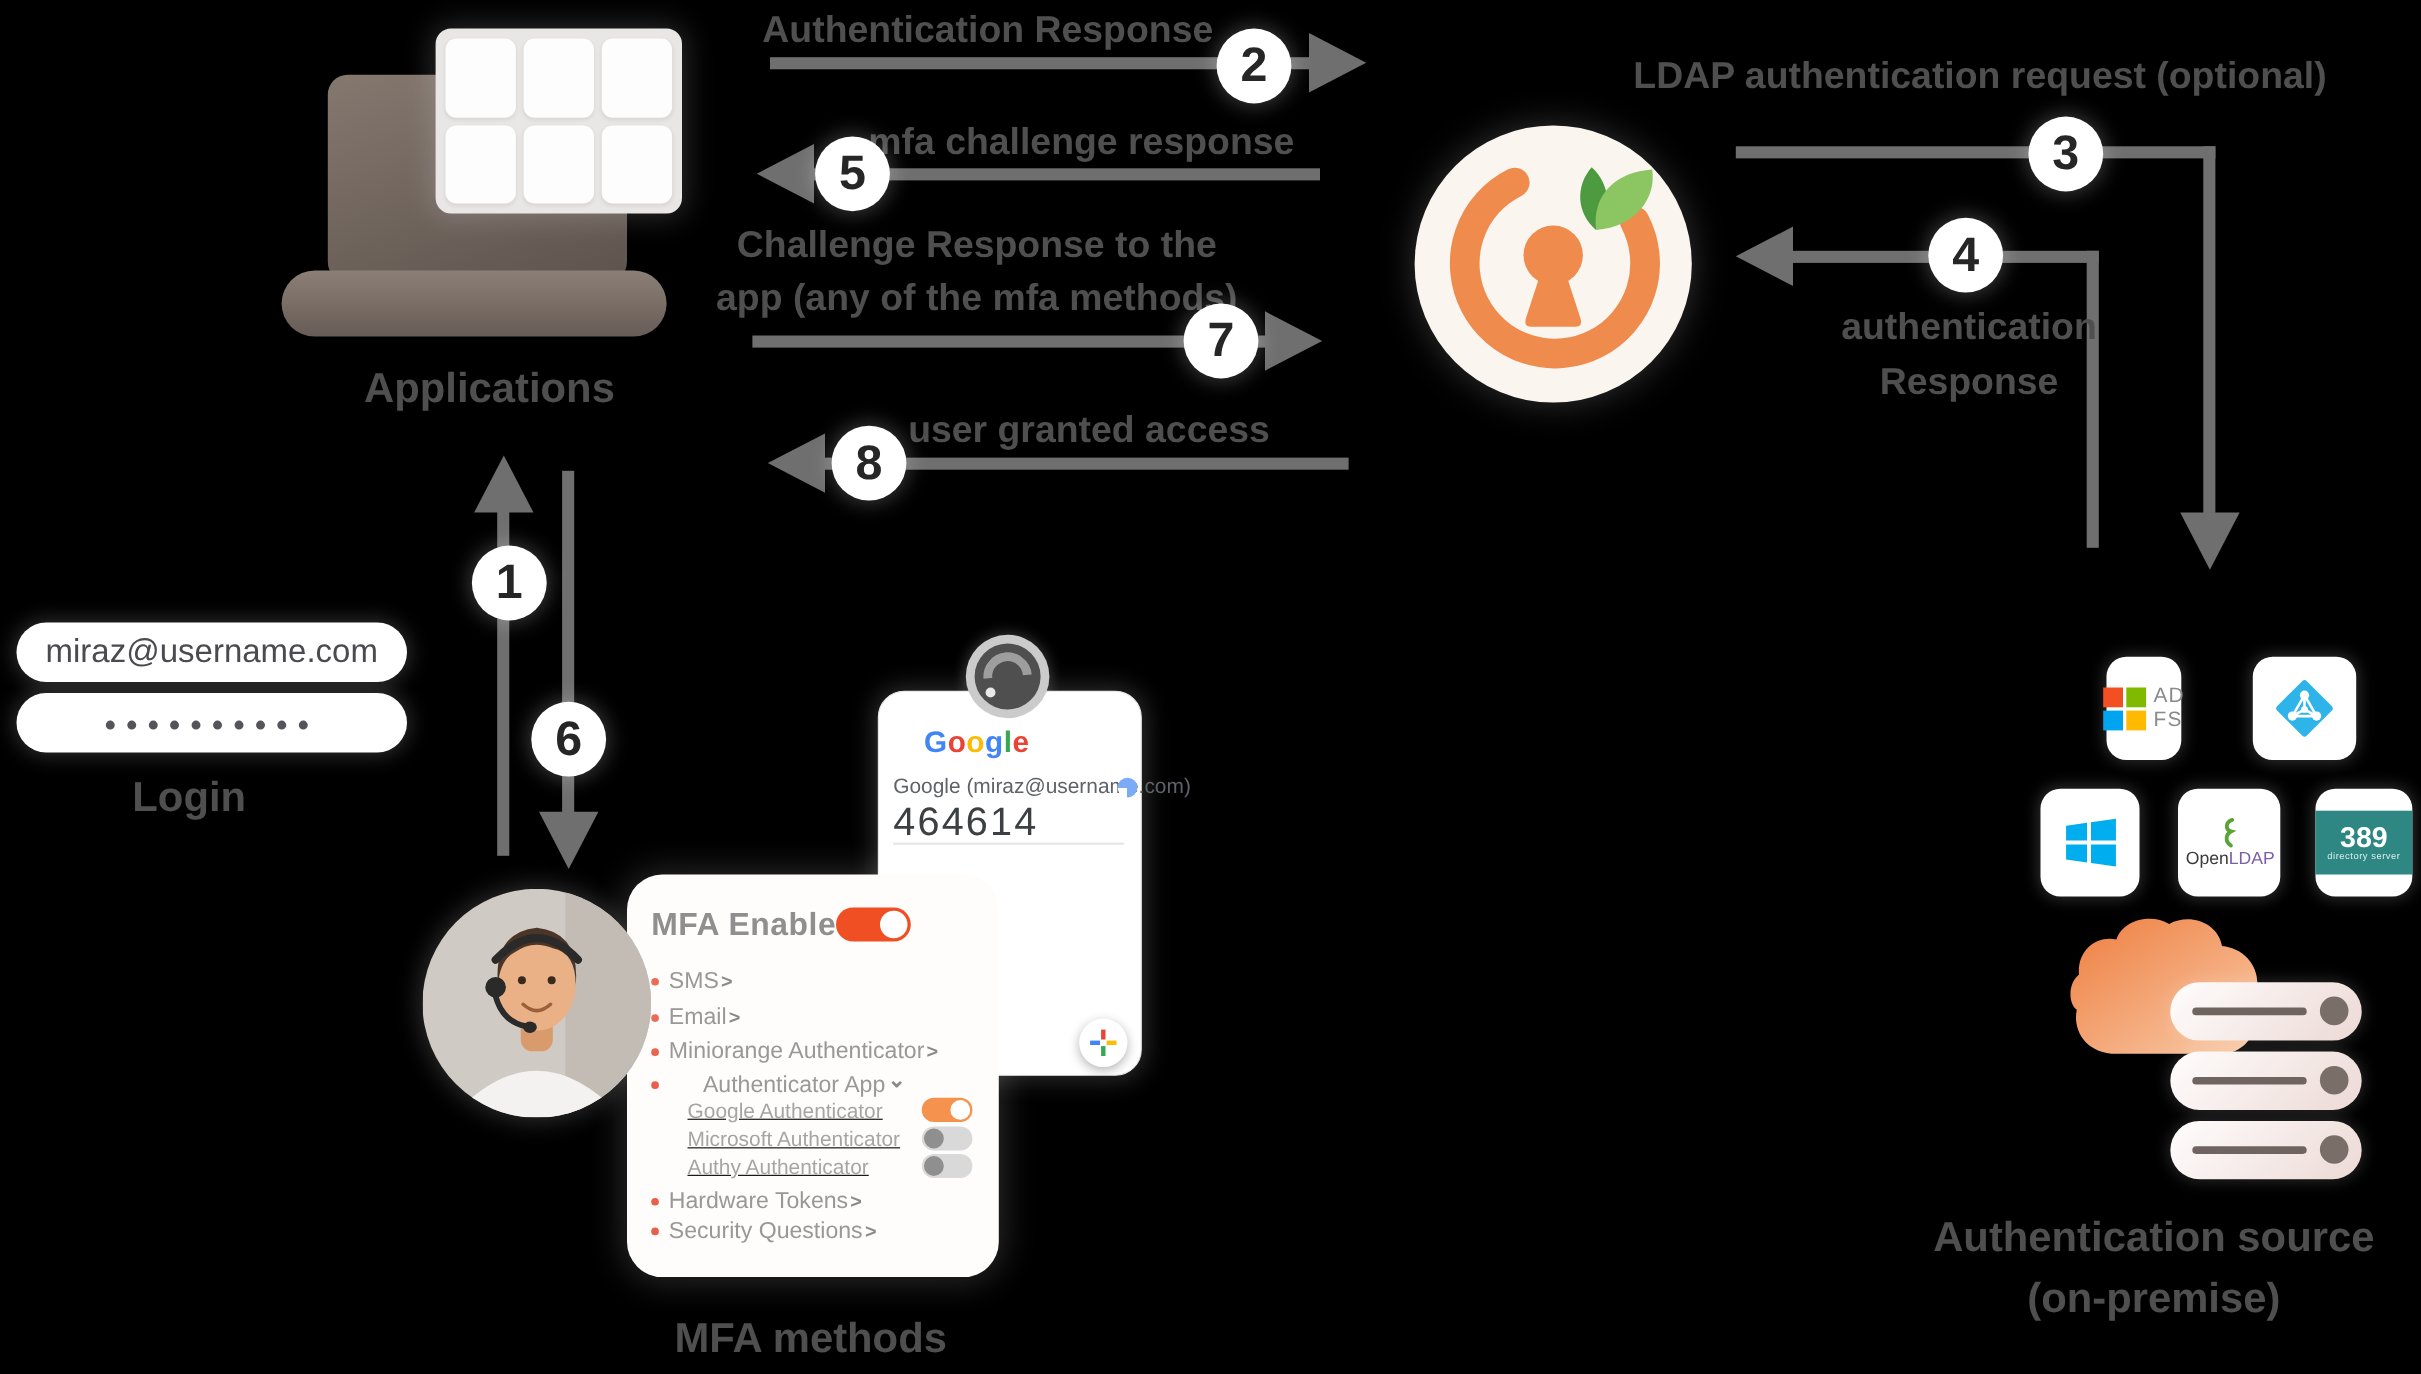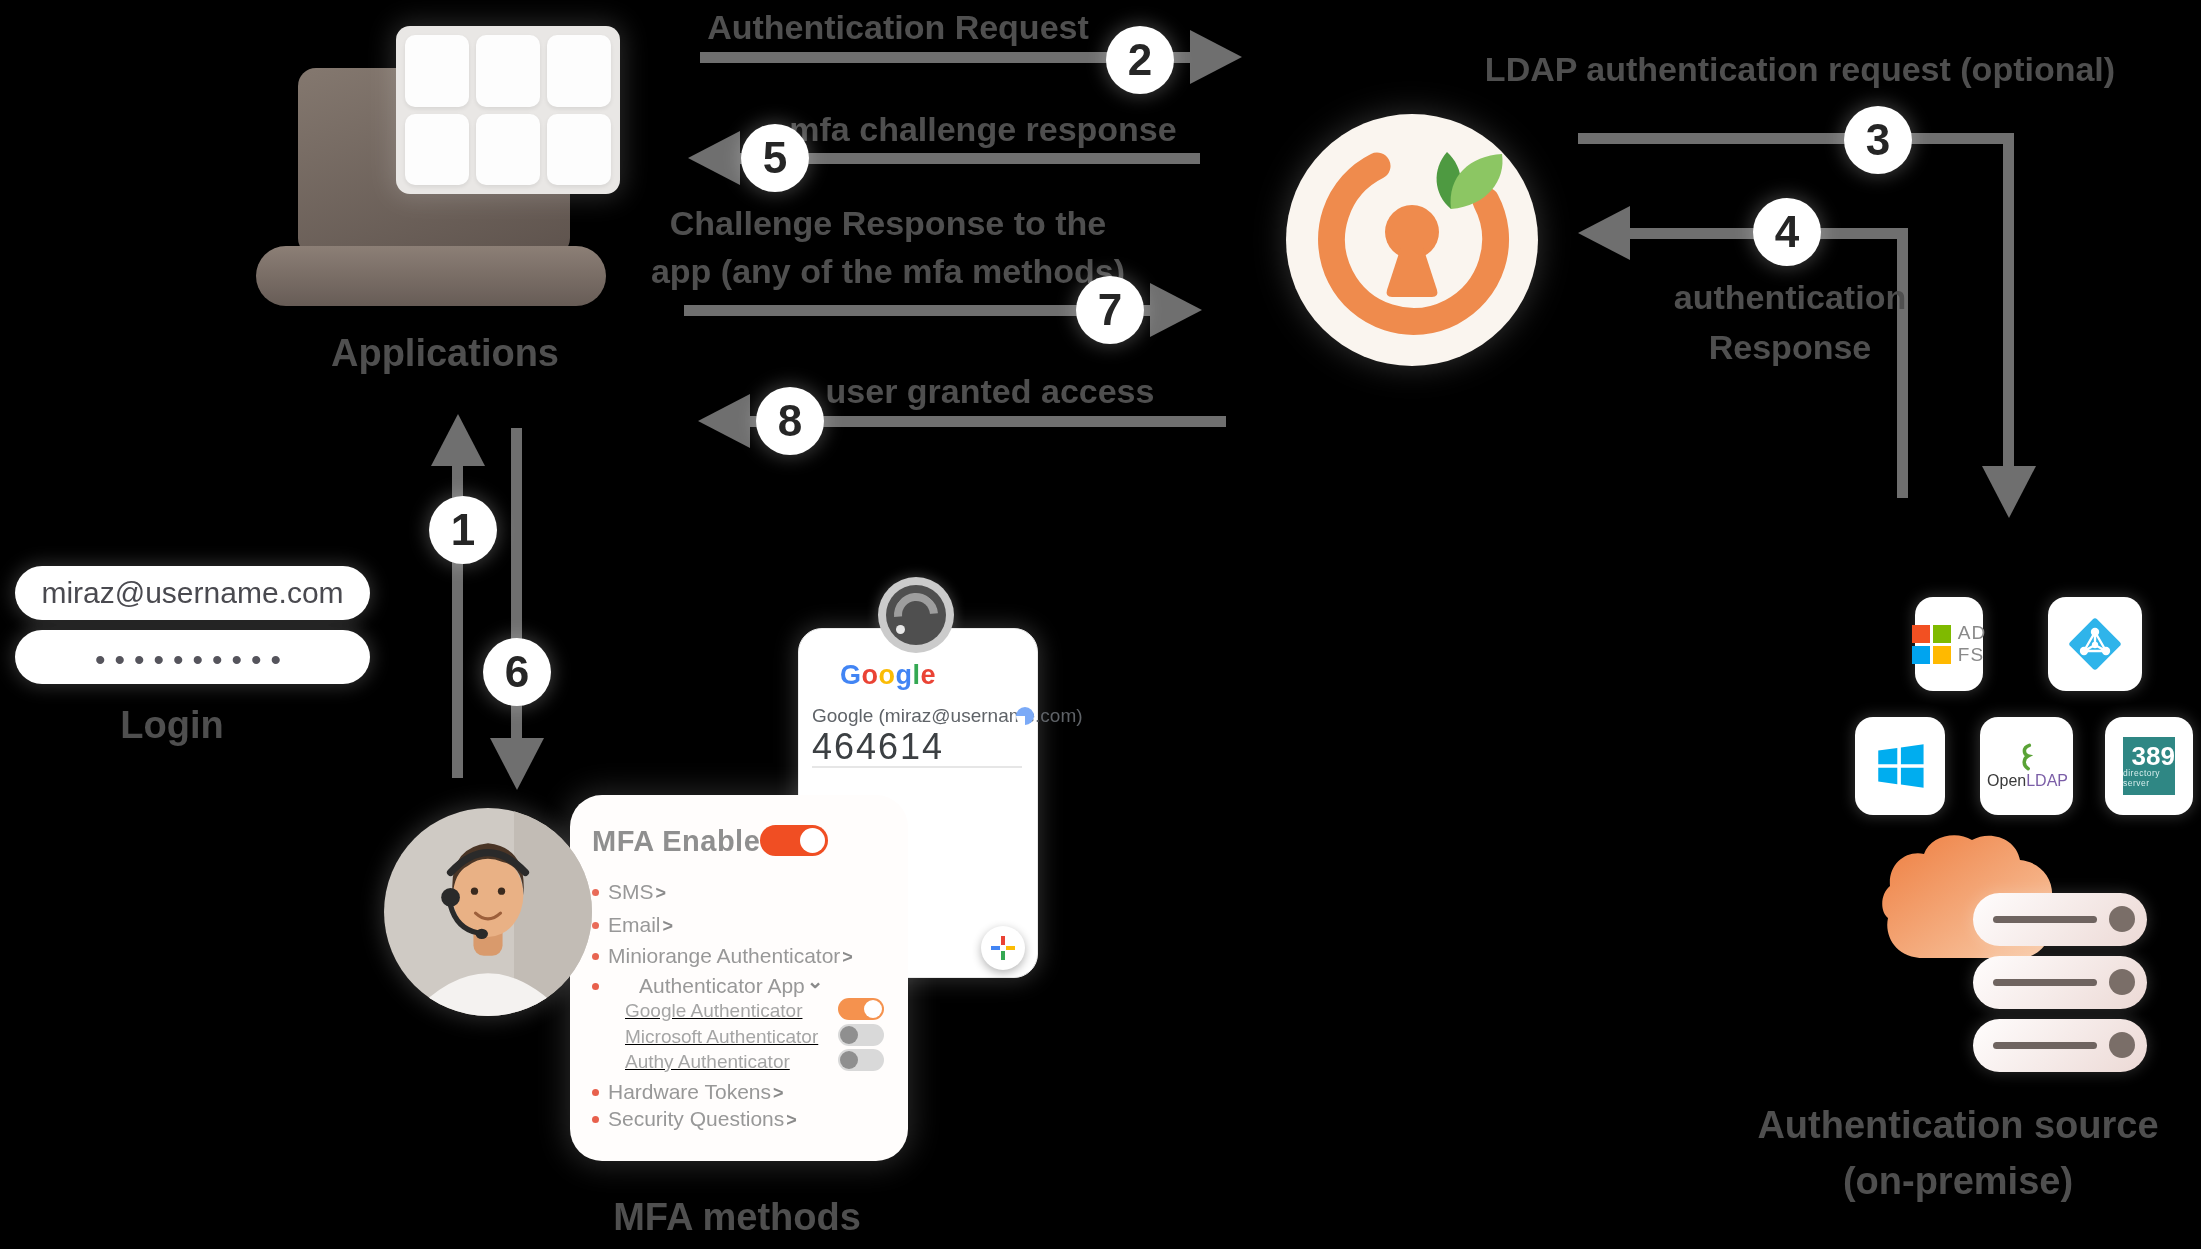--- a/index.html
+++ b/index.html
@@ -48,22 +48,22 @@
 
   
   .store-card{position:absolute;background:#fff;border-radius:18px;display:flex;align-items:center;
               justify-content:center;box-shadow:0 0 14px 2px rgba(255,255,255,.18);z-index:2;}
   .ms-sq{display:grid;grid-template-columns:18px 18px;grid-template-rows:18px 18px;gap:3px;}
   .ms-sq i{display:block;}
   .adfs-text{font-size:19px;color:#8a8a8a;margin-left:7px;letter-spacing:1px;}
   .oldap-text{font-size:16px;margin-left:2px;white-space:nowrap;}
   .oldap-text .op{color:#3a3a3a;}
   .oldap-text .ld{color:#7b5ea7;}
-  .ds389-box{width:52px;height:58px;background:#2f8784;display:flex;flex-direction:column;
-             align-items:flex-end;justify-content:center;}
+  .ds389-box{width:88px;height:58px;background:#2f8784;display:flex;flex-direction:column;
+             align-items:center;justify-content:center;}
   .ds389-num{color:#fff;font-size:26px;font-weight:700;line-height:24px;}
   .ds389-cap{color:#d8efee;font-size:8.5px;letter-spacing:.5px;}
 
   
   .server-bar{position:absolute;width:174px;height:53px;border-radius:27px;
               background:linear-gradient(135deg,#fffdfd,#ecd9d5);
               box-shadow:0 0 14px 2px rgba(255,255,255,.15);z-index:3;}
   .server-line{position:absolute;left:20px;top:23px;width:104px;height:7px;border-radius:4px;background:#6f6460;}
   .server-dot{position:absolute;left:136px;top:13px;width:26px;height:26px;border-radius:50%;background:#7a6e68;}
 
@@ -119,21 +119,21 @@
   <div class="app-grid">
     <div class="app-cell"></div>
     <div class="app-cell"></div>
     <div class="app-cell"></div>
     <div class="app-cell"></div>
     <div class="app-cell"></div>
     <div class="app-cell"></div>
   </div>
   <div class="big-label" style="left:445px;top:332px;">Applications</div>
 
-  <div class="flow-label" style="left:898px;top:8px;">Authentication Request</div>
+  <div class="flow-label" style="left:898px;top:8px;">Authentication Response</div>
   <div class="hline" style="left:700px;top:52px;width:490px;"></div>
   <div class="ah right" style="left:1190px;top:30px;"></div>
   <div class="badge" style="left:1106px;top:26px;">2</div>
 
   <div class="flow-label" style="left:983px;top:110px;">mfa challenge response</div>
   <div class="ah left" style="left:688px;top:131px;"></div>
   <div class="hline" style="left:735px;top:153px;width:465px;"></div>
   <div class="badge" style="left:741px;top:124px;">5</div>
 
   <div class="flow-label" style="left:888px;top:204px;">Challenge Response to the</div>

